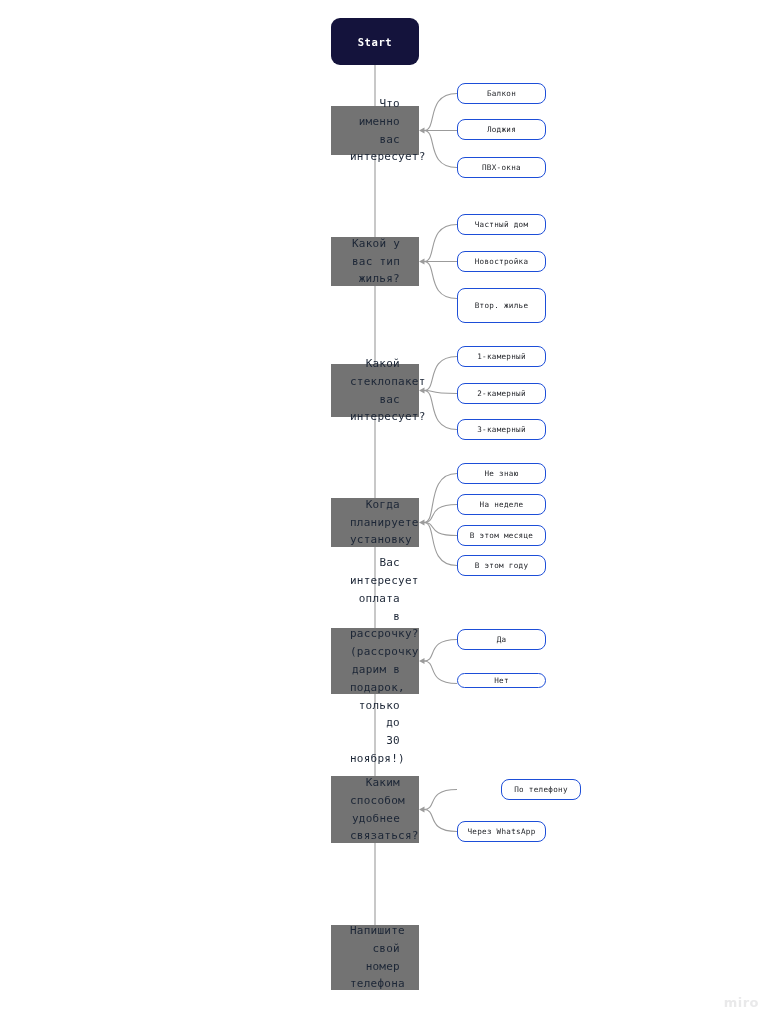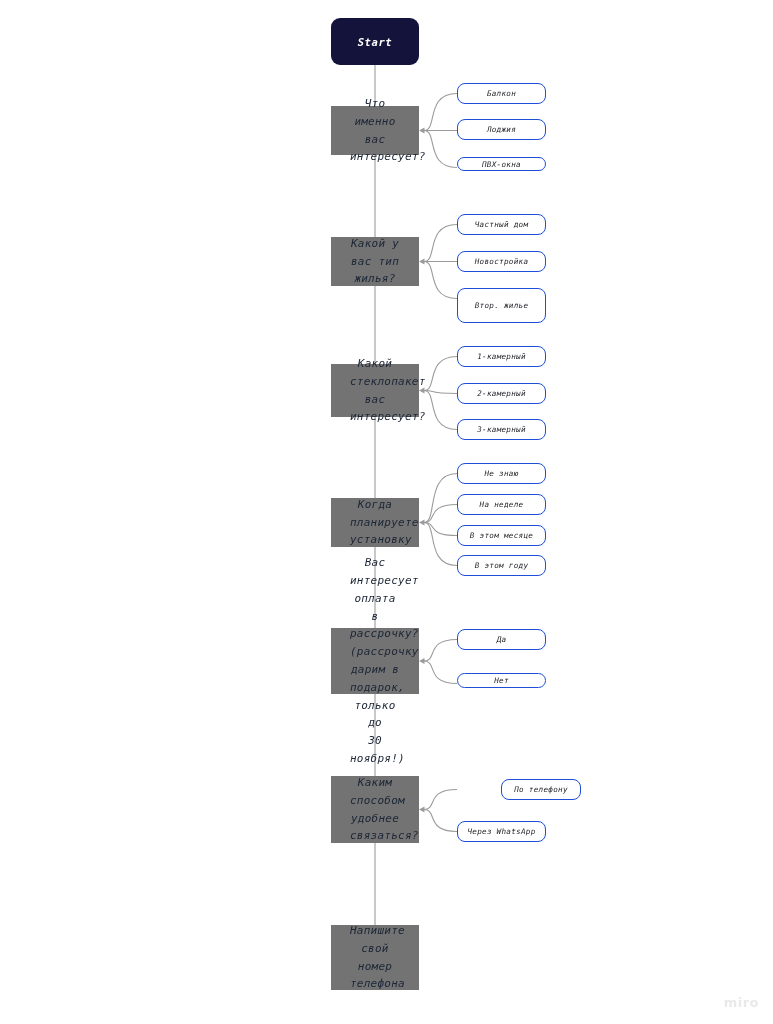--- a/index.html
+++ b/index.html
@@ -26,22 +26,21 @@
     width: 773px;
     height: 1024px;
     pointer-events: none;
   }
   .node {
     position: absolute;
     box-sizing: border-box;
     display: flex;
     align-items: center;
     justify-content: center;
-    text-align: center;
-    font-style: italic;
+    text-align: right;
   }
   
   .start-node {
     background: #14133c;
     border-radius: 9px;
     color: #ffffff;
     font-weight: bold;
     font-size: 10.5px;
     letter-spacing: 0.6px;
   }
@@ -118,21 +117,21 @@
     </div>
     <div class="node q-node" style="left: 331px; top: 106px; width: 88px; height: 49px;">
       <span class="qtext">Что именно вас<br>интересует?</span>
     </div>
     <div class="node opt-node" style="left: 457px; top: 83px; width: 89px; height: 21px;">
       <span>Балкон</span>
     </div>
     <div class="node opt-node" style="left: 457px; top: 119px; width: 89px; height: 21px;">
       <span>Лоджия</span>
     </div>
-    <div class="node opt-node" style="left: 457px; top: 157px; width: 89px; height: 14px;">
+    <div class="node opt-node" style="left: 457px; top: 157px; width: 89px; height: 21px;">
       <span>ПВХ-окна</span>
     </div>
     <div class="node q-node" style="left: 331px; top: 237px; width: 88px; height: 49px;">
       <span class="qtext">Какой у вас тип<br>жилья?</span>
     </div>
     <div class="node opt-node" style="left: 457px; top: 214px; width: 89px; height: 21px;">
       <span>Частный дом</span>
     </div>
     <div class="node opt-node" style="left: 457px; top: 251px; width: 89px; height: 21px;">
       <span>Новостройка</span>

